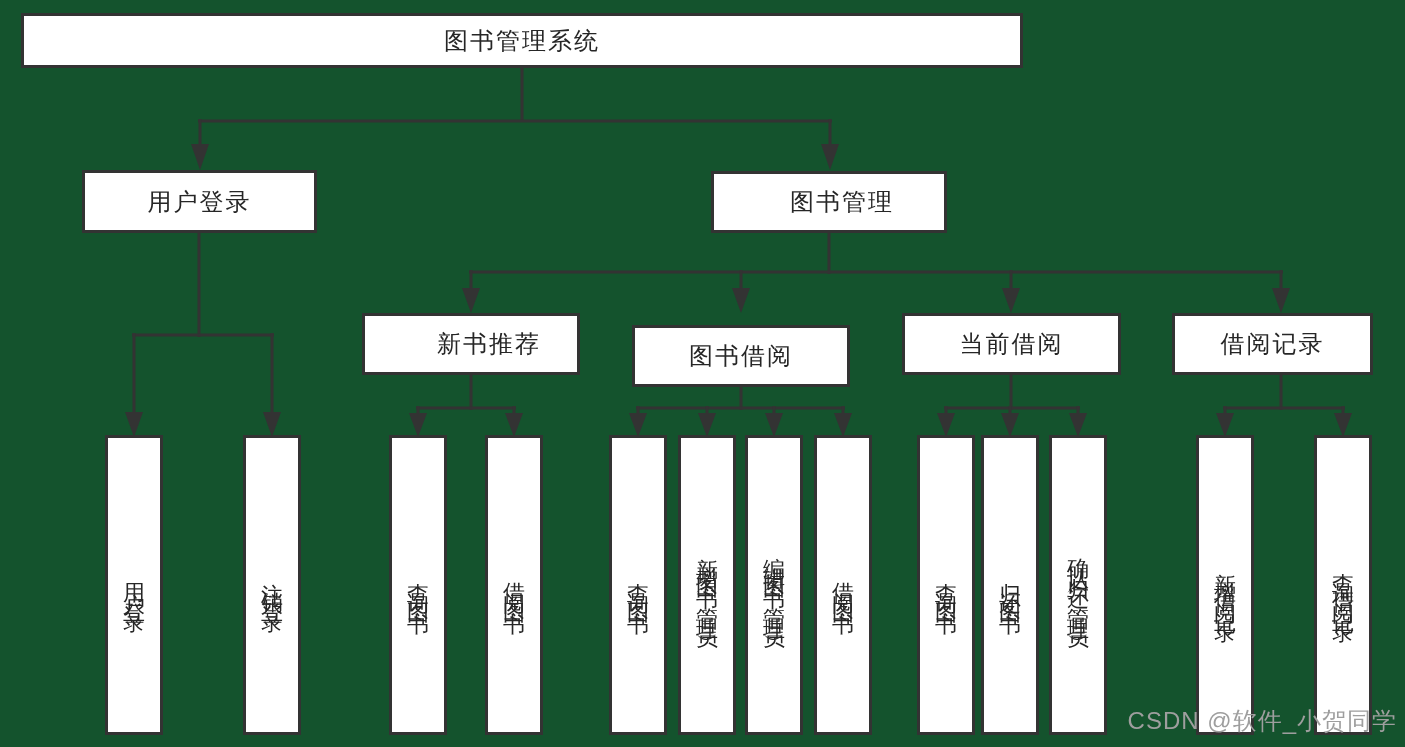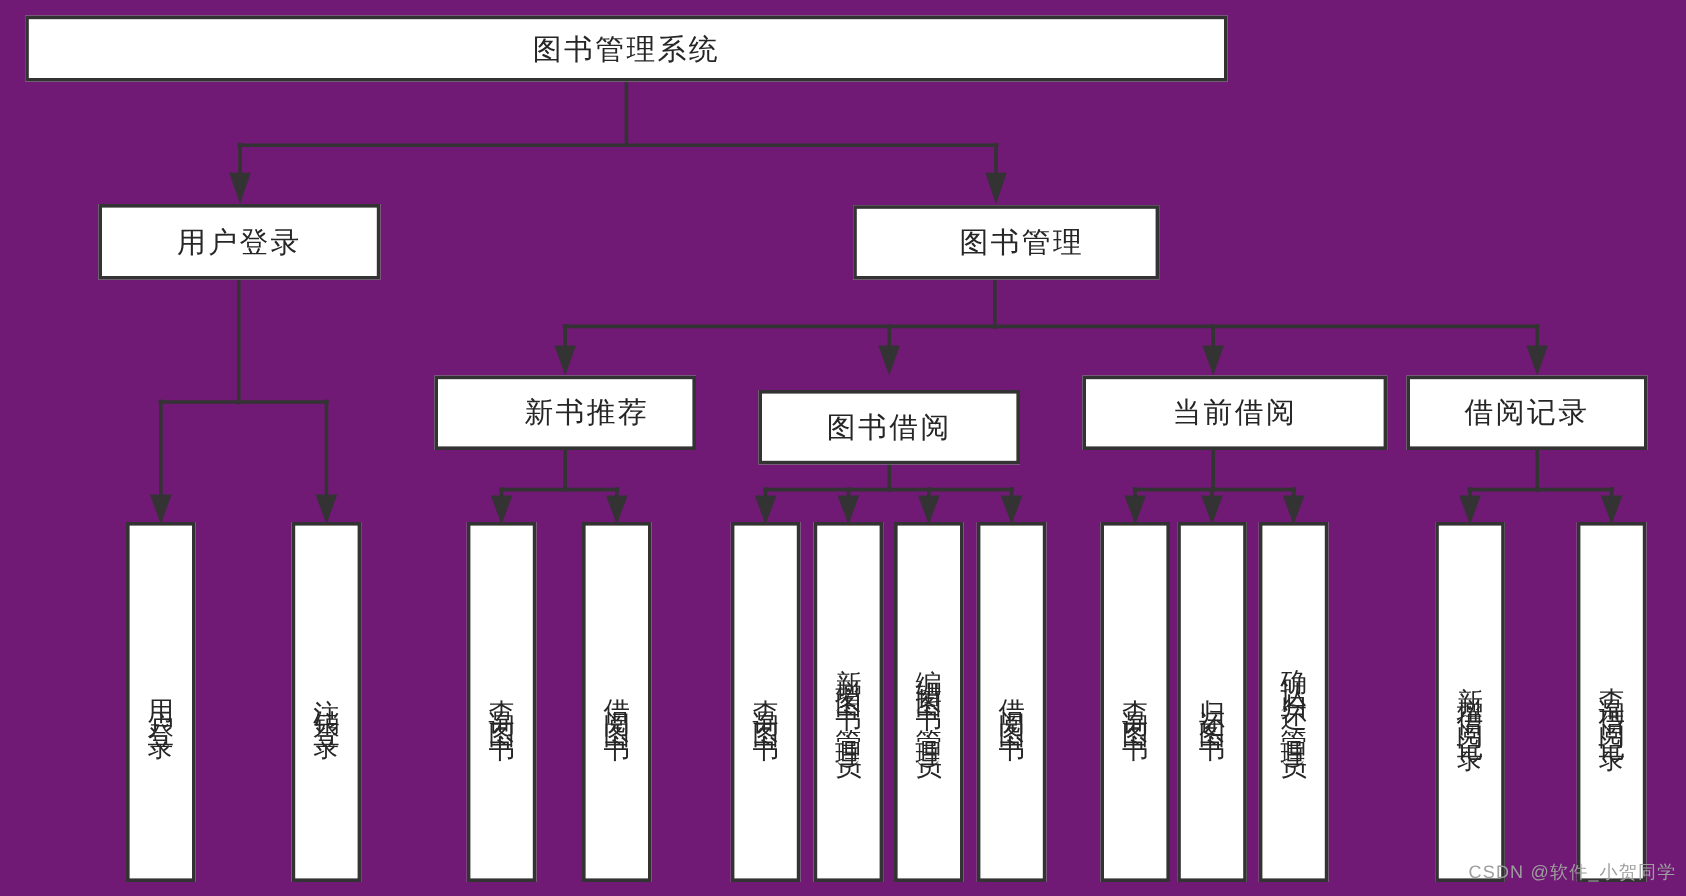--- a/index.html
+++ b/index.html
@@ -5,21 +5,21 @@
   * { margin: 0; padding: 0; box-sizing: border-box; }
   html, body { background: #ffffff; }
   body {
     font-family: "Liberation Sans", "DejaVu Sans", sans-serif;
     color: #262626;
   }
   .canvas {
     position: relative;
     width: 1405px;
     height: 747px;
-    background: #701a75;
+    background: #14532d;
     overflow: hidden;
   }
   .connectors {
     position: absolute;
     left: 0; top: 0;
     width: 1405px; height: 747px;
     z-index: 1;
   }
   .connectors line { stroke: #333333; stroke-width: 3; }
   .connectors polygon { fill: #333333; stroke: none; }
@@ -50,21 +50,21 @@
     font-size: 22px;
     line-height: 1;
     letter-spacing: 10px;
     color: #262626;
     z-index: 2;
   }
   .watermark {
     position: absolute;
     right: 8px;
     bottom: 10px;
-    font-size: 15px;
+    font-size: 24px;
     letter-spacing: 1px;
     color: #9e9e9e;
     z-index: 5;
     white-space: nowrap;
   }
 </style>
 </head>
 <body>
 
 <div class="canvas">
@@ -127,25 +127,25 @@
     <line x1="1223" y1="408" x2="1345" y2="408"></line>
     <line x1="1225" y1="406" x2="1225" y2="416"></line>
     <polygon points="1216,413 1234,413 1225,437"></polygon>
     <line x1="1343" y1="406" x2="1343" y2="416"></line>
     <polygon points="1334,413 1352,413 1343,437"></polygon>
   </svg>
 
   <div class="node" style="left:21px; top:13px; width:1002px; height:55px;">图书管理系统</div>
 
   <div class="node" style="left:82px; top:170px; width:235px; height:63px;">用户登录</div>
-  <div class="node" style="left:711px; top:171px; width:255px; height:62px;padding-left:26px;">图书管理</div>
+  <div class="node" style="left:711px; top:171px; width:236px; height:62px;padding-left:26px;">图书管理</div>
 
   <div class="node" style="left:362px; top:313px; width:218px; height:62px;padding-left:36px;">新书推荐</div>
   <div class="node" style="left:632px; top:313px; width:218px; height:62px;margin-top:12px;">图书借阅</div>
-  <div class="node" style="left:902px; top:313px; width:254px; height:62px;">当前借阅</div>
+  <div class="node" style="left:902px; top:313px; width:219px; height:62px;">当前借阅</div>
   <div class="node" style="left:1172px; top:313px; width:201px; height:62px;">借阅记录</div>
 
   <div class="leaf" style="left:105px;">用户登录</div>
   <div class="leaf" style="left:243px;">注销登录</div>
 
   <div class="leaf" style="left:389px;">查询图书</div>
   <div class="leaf" style="left:485px;">借阅图书</div>
 
   <div class="leaf" style="left:609px;">查询图书</div>
   <div class="leaf" style="left:678px;">新增图书（管理员）</div>

